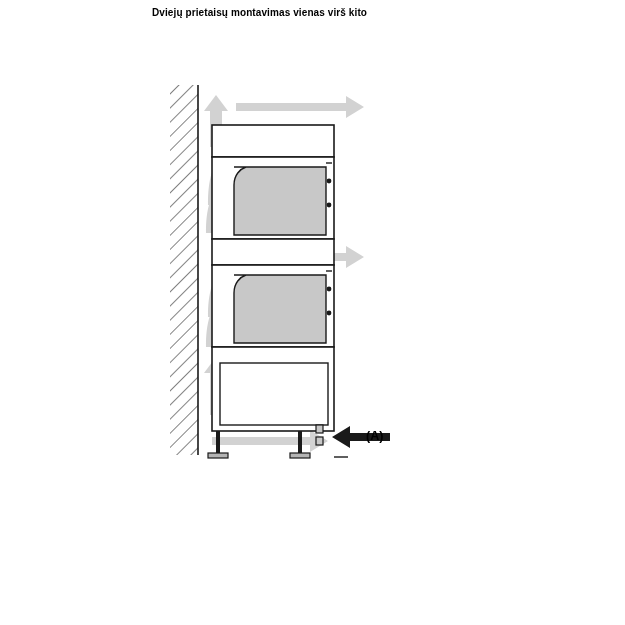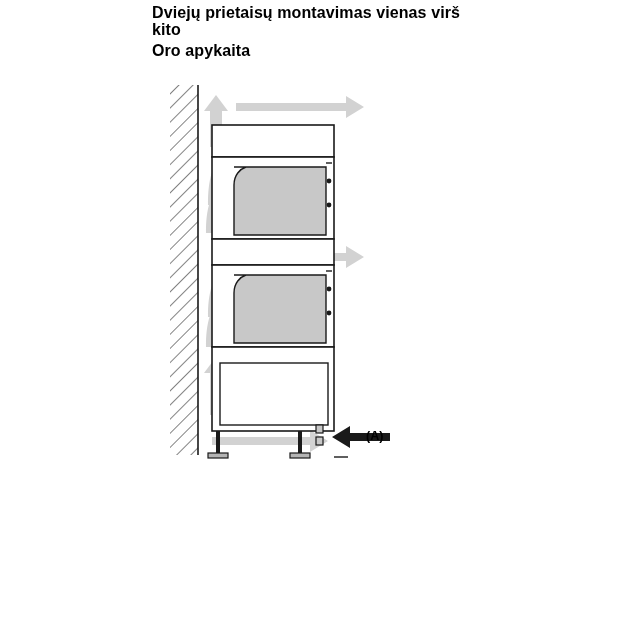--- a/index.html
+++ b/index.html
@@ -18,21 +18,21 @@
     position: relative;
     width: 625px;
     height: 625px;
     background: #ffffff;
   }
   .title-block {
     position: absolute;
     left: 152px;
     top: 4px;
     width: 330px;
-    font-size: 16px;
+    font-size: 10px;
     font-weight: bold;
     color: #000000;
     line-height: 17px;
     letter-spacing: 0.1px;
   }
   .title-line2 {
     margin-top: 4px;
   }
   .footnote {
     position: absolute;
@@ -66,21 +66,20 @@
   }
   svg { display: block; }
 </style>
 </head>
 <body>
 
 <div class="page">
 
   <div class="title-block">
     <div>Dviejų prietaisų montavimas vienas virš kito</div>
-    <div class="title-line2">Oro apykaita</div>
   </div>
 
   <div class="figure">
     <svg width="420" height="400" viewBox="0 0 420 400">
       <defs>
         <pattern id="hatch" width="10" height="10" patternUnits="userSpaceOnUse" patternTransform="rotate(45)">
           <line x1="0" y1="0" x2="0" y2="10" stroke="#1a1a1a" stroke-width="1.1"></line>
         </pattern>
       </defs>
 

